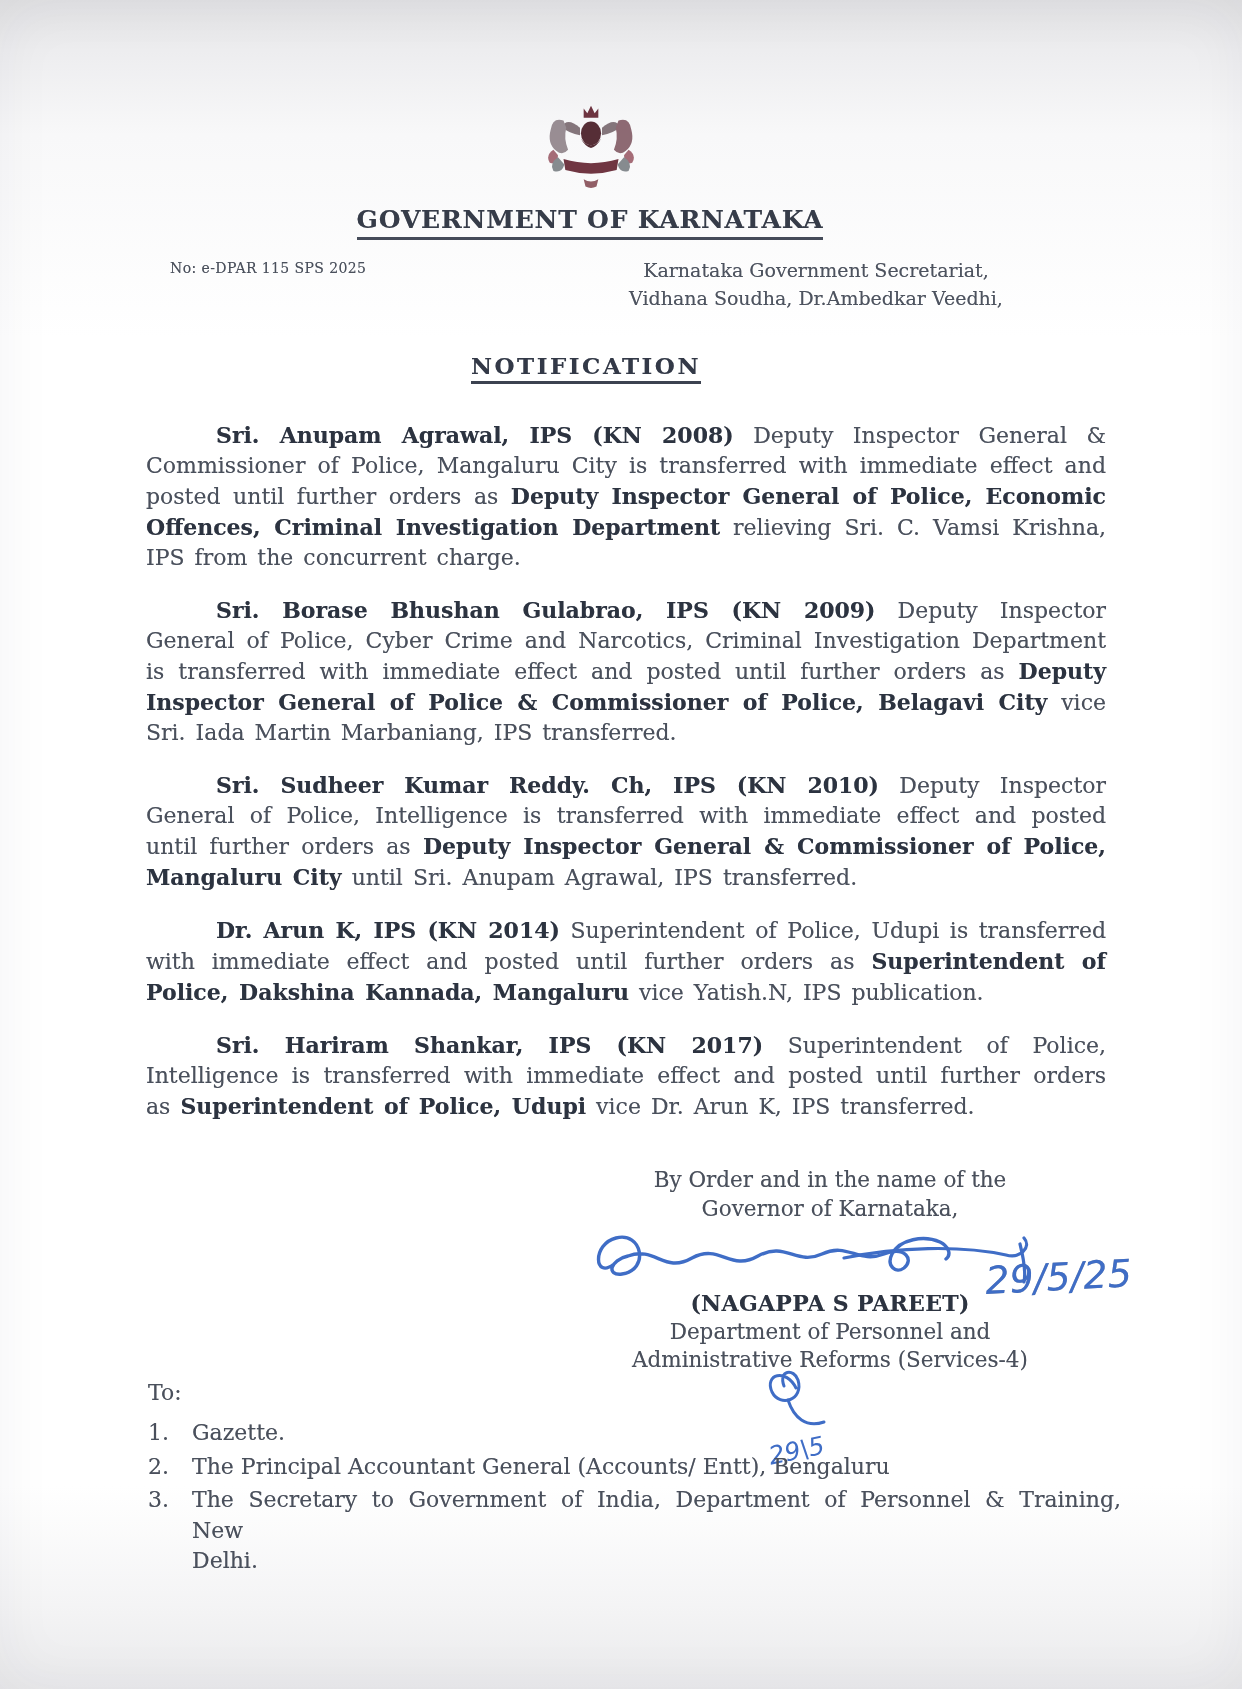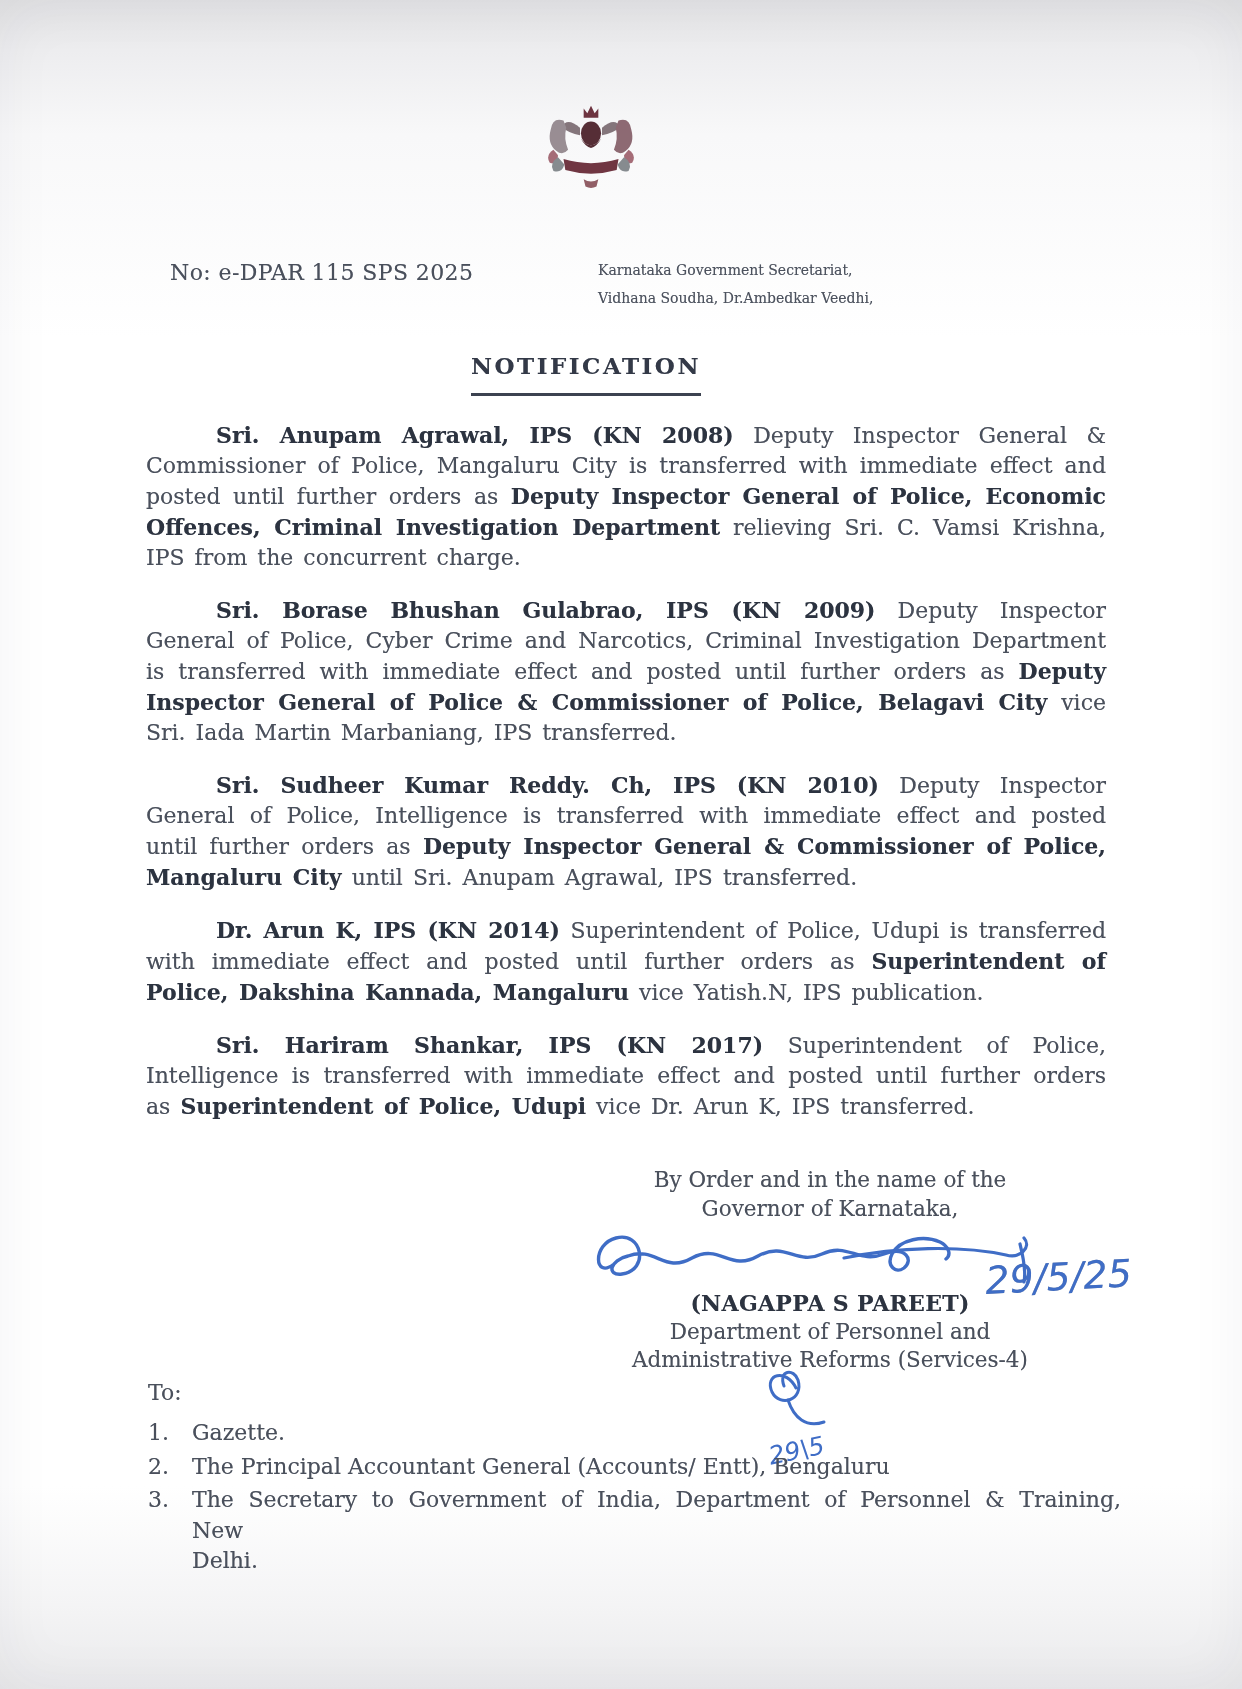--- a/index.html
+++ b/index.html
@@ -8,25 +8,25 @@
     background: linear-gradient(180deg,#e2e2e4 0%,#ededef 3%,#f8f8f9 8%,#ffffff 20%,#ffffff 88%,#f4f4f5 95%,#eaeaec 100%);
     font-family:"DejaVu Serif","Liberation Serif",serif;
     color:#4a505c;
     box-shadow: inset 0 0 60px rgba(40,40,60,.05);
   }
   .soft { text-shadow: 0 0 .6px rgba(74,80,92,.5); }
   .emblem-wrap { position:absolute; top:98px; left:536px; width:110px; height:100px; filter:blur(.4px) saturate(.85); opacity:.92; }
   .doc-title { position:absolute; top:205px; left:0; width:1180px; text-align:center;
     font-size:25px; font-weight:700; letter-spacing:.8px; color:#363c49; }
   .doc-title .ul { border-bottom:3px solid #454b59; padding-bottom:3px; }
-  .ref-no { position:absolute; top:260px; left:170px; font-size:22px; letter-spacing:.4px; }
-  .addr { position:absolute; top:256px; left:598px; width:436px; text-align:left; font-size:14px; line-height:28px; color:#4d535f; }
+  .ref-no { position:absolute; top:260px; left:170px; font-size:14px; letter-spacing:.4px; }
+  .addr { position:absolute; top:256px; left:598px; width:436px; text-align:center; font-size:19px; line-height:28px; color:#4d535f; }
   .heading { position:absolute; top:352px; left:0; width:1172px; text-align:center;
     font-size:23px; font-weight:700; letter-spacing:2.5px; color:#333947; }
-  .heading .ul { border-bottom:3px solid #3c4250; padding-bottom:14px; }
+  .heading .ul { border-bottom:3px solid #3c4250; padding-bottom:2px; }
   .paras { position:absolute; top:420px; left:146px; width:960px;
     font-size:22px; line-height:30px; text-align:justify; word-spacing:3px; }
   .para { margin:0 0 22px 0; text-indent:70px; }
   .b { font-weight:700; color:#2c3340; }
   .sig { position:absolute; top:1166px; left:598px; width:464px; text-align:center;
     font-size:21.5px; line-height:28.5px; overflow:visible; }
   .sig-name { font-weight:700; color:#2c3340; font-size:22px; margin-top:66px; letter-spacing:.3px; }
   .sig-svg { position:absolute; top:42px; left:-10px; width:580px; height:118px; overflow:visible; pointer-events:none; }
   .ink-blue { stroke:#3f6dc6; fill:none; stroke-linecap:round; stroke-linejoin:round; }
   .to-label { position:absolute; top:1380px; left:148px; font-size:22px; }
@@ -56,20 +56,23 @@
         <path d="M19,52 Q10,58 15,66 Q24,69 24,58 Z" fill="#8a2a3c" opacity=".75"></path>
         <path d="M101,52 Q110,58 105,66 Q96,69 96,58 Z" fill="#8a2a3c" opacity=".75"></path>
         <path d="M30,62 Q60,71 90,62 L88,74 Q60,82 32,74 Z" fill="#6d2433"></path>
         <path d="M24,60 Q14,66 19,75 Q28,78 31,68 Z" fill="#7c8288"></path>
         <path d="M96,60 Q106,66 101,75 Q92,78 89,68 Z" fill="#7c8288"></path>
         <path d="M52,84 Q60,89 68,84 L66,92 Q60,95 54,92 Z" fill="#75242f" opacity=".8"></path>
       </g>
     </svg>
   </div>
 
+  <div class="doc-title soft">
+    <span class="ul">GOVERNMENT OF KARNATAKA</span>
+  </div>
 
   <div class="ref-no soft">No: e-DPAR 115  SPS 2025</div>
   <div class="addr soft">
     <div>Karnataka Government Secretariat,</div>
     <div>Vidhana Soudha, Dr.Ambedkar Veedhi,</div>
   </div>
 
   <div class="heading soft">
     <span class="ul">NOTIFICATION</span>
   </div>

